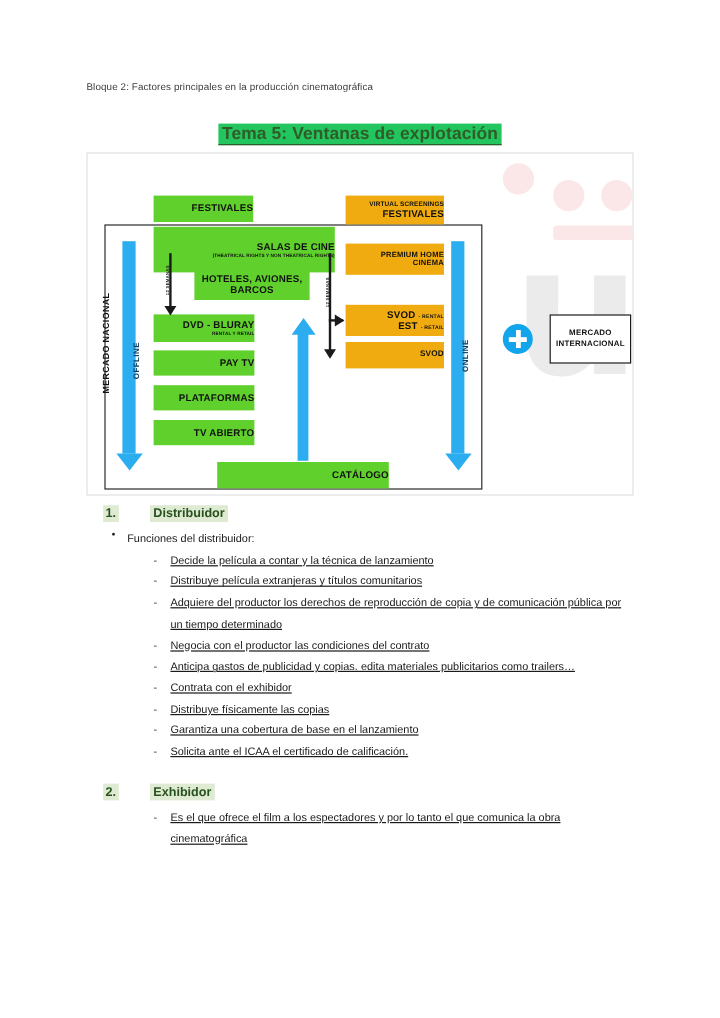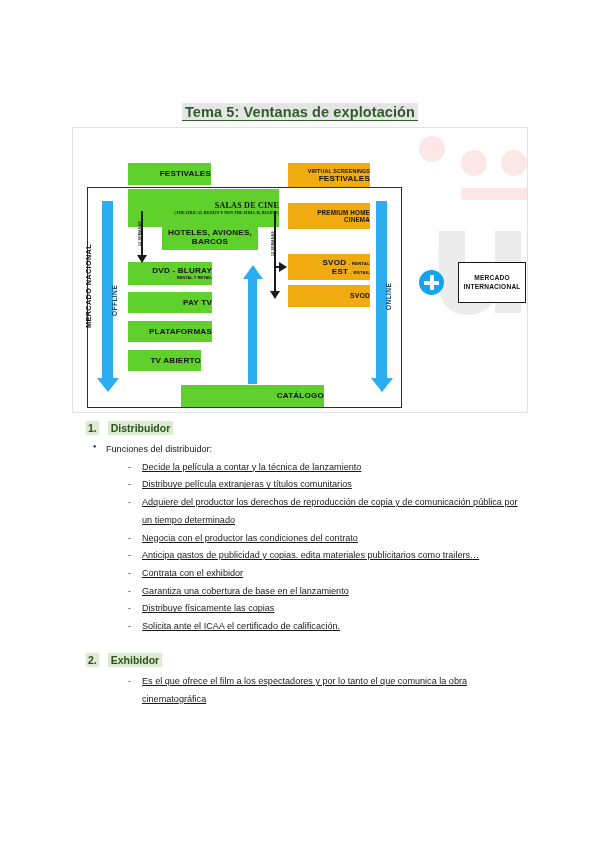--- a/index.html
+++ b/index.html
@@ -34,21 +34,21 @@
     position: absolute;
     left: 72px; top: 103px;
     width: 456px;
     text-align: center;
   }
   .doc-title {
     display: inline-block;
     font-size: 14.5px;
     font-weight: bold;
     color: #2f5c28;
-    background: #e5e5e5;
+    background: #22c55e;
     padding: 1px 3px 0 3px;
     border-bottom: 1.4px solid #2f5c28;
     letter-spacing: .1px;
   }
 
   
   .figure {
     position: absolute;
     left: 72px; top: 127px;
     width: 456px; height: 286px;
@@ -225,21 +225,21 @@
     align-items: baseline;
     margin: 0 0 6px 0;
     padding-left: 14px;
   }
   .sec-num {
     font-size: 10.5px; font-weight: bold; color: #27521f;
     background: #dfead3; padding: 1px 2px;
   }
   .sec-name {
     font-size: 10.5px; font-weight: bold; color: #27521f;
-    background: #dfead3; padding: 1px 3px; margin-left: 9px;
+    background: #dfead3; padding: 1px 3px; margin-left: 26px;
   }
   p.para {
     margin: 0 0 3px 0;
     font-size: 9.1px;
     line-height: 1.95;
     color: #1a1a1a;
     text-align: left;
   }
   ul.bullets {
     list-style: none;
@@ -276,20 +276,21 @@
     left: -14px; top: 0;
     color: #3a3a3a;
   }
   .sec2 { margin-top: 17px; }
 </style>
 </head>
 <body>
 
 <div class="page">
 
+  <div class="breadcrumb">Bloque 2: Factores principales en la producción cinematográfica</div>
 
   <div class="doc-title-wrap">
     <span class="doc-title">Tema 5: Ventanas de explotación</span>
   </div>
 
   <div class="figure">
 
     <div class="wm wm-dot" style="left:346px;top:8px;width:26px;height:26px;"></div>
     <div class="wm wm-dot" style="left:388px;top:22px;width:26px;height:26px;"></div>
     <div class="wm wm-dot" style="left:428px;top:22px;width:26px;height:26px;"></div>
@@ -304,21 +305,21 @@
     <div class="band-label" style="left:38px;top:188px;">OFFLINE</div>
 
     <div class="band" style="left:303px;top:73px;height:177px;"></div>
     <div class="band-arrow" style="left:297.5px;top:250px;"></div>
     <div class="band-label" style="left:312px;top:182px;">ONLINE</div>
 
     <div class="box green" style="left:55px;top:35px;width:83px;height:22px;">
       <span class="ttl">FESTIVALES</span>
     </div>
 
-    <div class="box green" style="left:55px;top:61px;width:151px;height:38px;font-family:Liberation Serif, serif;">
+    <div class="box green" style="left:55px;top:61px;width:151px;height:38px;">
       <span class="ttl">SALAS DE CINE</span>
       <span class="sub">(THEATRICAL RIGHTS Y NON THEATRICAL RIGHTS)</span>
     </div>
 
     <div class="box green" style="left:89px;top:96px;width:96px;height:26px;">
       <span class="ttl">HOTELES, AVIONES, BARCOS</span>
     </div>
 
     <div class="box green" style="left:55px;top:134px;width:84px;height:23px;">
       <span class="ttl">DVD - BLURAY</span>
@@ -326,21 +327,21 @@
     </div>
 
     <div class="box green" style="left:55px;top:164px;width:84px;height:21px;">
       <span class="ttl">PAY TV</span>
     </div>
 
     <div class="box green" style="left:55px;top:193px;width:84px;height:21px;">
       <span class="ttl">PLATAFORMAS</span>
     </div>
 
-    <div class="box green" style="left:55px;top:222px;width:73px;height:21px;">
+    <div class="box green" style="left:55px;top:222px;width:84px;height:21px;">
       <span class="ttl">TV ABIERTO</span>
     </div>
 
     <div class="box green" style="left:108px;top:257px;width:143px;height:22px;">
       <span class="ttl">CATÁLOGO</span>
     </div>
 
     <div class="box orange" style="left:215px;top:35px;width:82px;height:24px;">
       <span class="sub" style="font-size:5.4px;">VIRTUAL SCREENINGS</span>
       <span class="ttl">FESTIVALES</span>
@@ -393,22 +394,22 @@
     <ul class="bullets">
       <li>
         <span>Funciones del distribuidor:</span>
         <ul class="dashes">
           <li>Decide la película a contar y la técnica de lanzamiento</li>
           <li>Distribuye película extranjeras y títulos comunitarios</li>
           <li>Adquiere del productor los derechos de reproducción de copia y de comunicación pública por un tiempo determinado</li>
           <li>Negocia con el productor las condiciones del contrato</li>
           <li>Anticipa gastos de publicidad y copias. edita materiales publicitarios como trailers…</li>
           <li>Contrata con el exhibidor</li>
+          <li>Distribuye físicamente las copias</li>
           <li>Garantiza una cobertura de base en el lanzamiento</li>
-          <li>Distribuye físicamente las copias</li>
           <li>Solicita ante el ICAA el certificado de calificación.</li>
         </ul>
       </li>
     </ul>
 
     <div class="sec-head sec2">
       <span class="sec-num">2.</span>
       <span class="sec-name">Exhibidor</span>
     </div>
     <ul class="dashes" style="padding-left:70px;">

